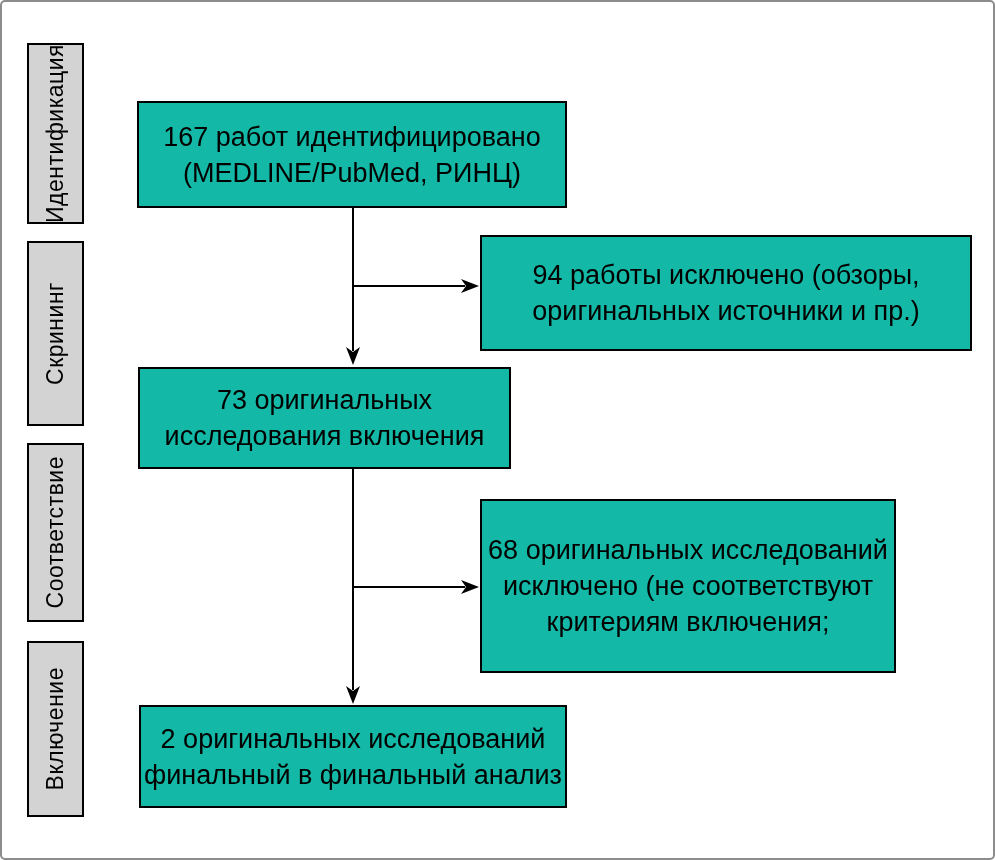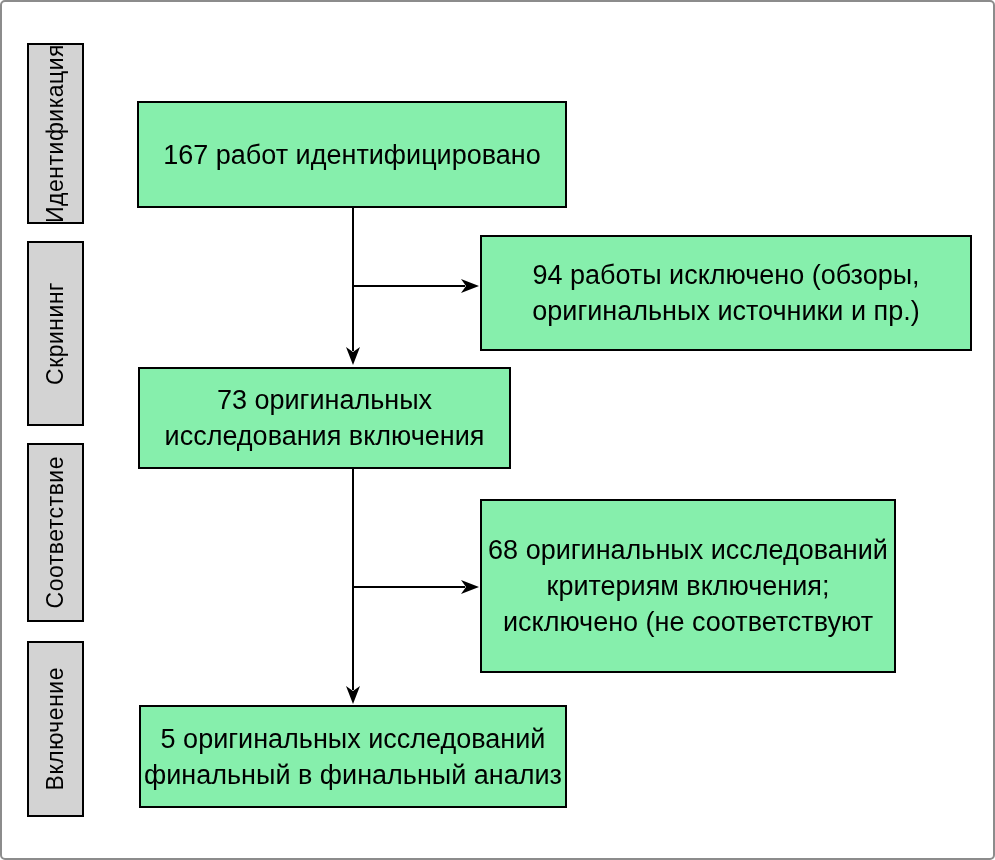--- a/index.html
+++ b/index.html
@@ -33,21 +33,21 @@
     writing-mode: vertical-rl;
     transform: rotate(180deg);
     white-space: nowrap;
     font-size: 23px;
     color: #000000;
     letter-spacing: 0.5px;
   }
   .fbox {
     position: absolute;
     box-sizing: border-box;
-    background: #86efac;
+    background: #14b8a6;
     border: 2px solid #000000;
     display: flex;
     flex-direction: column;
     align-items: center;
     justify-content: center;
     text-align: center;
     font-size: 27px;
     line-height: 36px;
     color: #000000;
   }
@@ -73,40 +73,41 @@
   </div>
   <div class="stage" style="top:441px;height:179px">
     <span class="stage-label">Соответствие</span>
   </div>
   <div class="stage" style="top:639px;height:176px">
     <span class="stage-label">Включение</span>
   </div>
 
   <div class="fbox" style="left:135px;top:99px;width:430px;height:107px">
     <div>167 работ идентифицировано</div>
+    <div>(MEDLINE/PubMed, РИНЦ)</div>
   </div>
 
   <div class="fbox" style="left:478px;top:233px;width:492px;height:116px">
     <div>94 работы исключено (обзоры,</div>
     <div>оригинальных источники и пр.)</div>
   </div>
 
   <div class="fbox" style="left:136px;top:365px;width:373px;height:102px">
     <div>73 оригинальных</div>
     <div>исследования включения</div>
   </div>
 
   <div class="fbox" style="left:478px;top:497px;width:416px;height:174px">
     <div>68 оригинальных исследований</div>
+    <div>исключено (не соответствуют</div>
     <div>критериям включения;</div>
-    <div>исключено (не соответствуют</div>
   </div>
 
   <div class="fbox" style="left:137px;top:703px;width:428px;height:103px">
-    <div>5 оригинальных исследований</div>
+    <div>2 оригинальных исследований</div>
     <div>финальный в финальный анализ</div>
   </div>
 
   <svg class="arrows" viewBox="0 0 995 860">
     <g>
       <line x1="351" y1="206" x2="351" y2="349" stroke="#000" stroke-width="2"></line>
       <path d="M351 363 L344 345 L351 350 L358 345 Z" fill="#000"></path>
     </g>
     <g>
       <line x1="351" y1="284" x2="463" y2="284" stroke="#000" stroke-width="2"></line>

